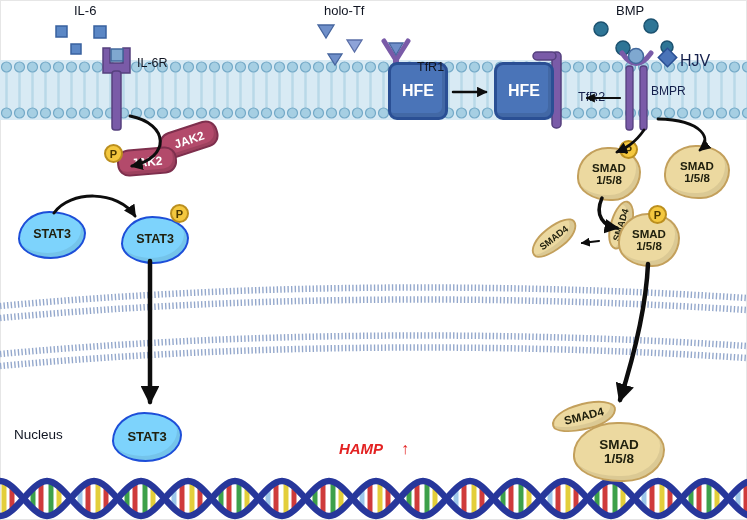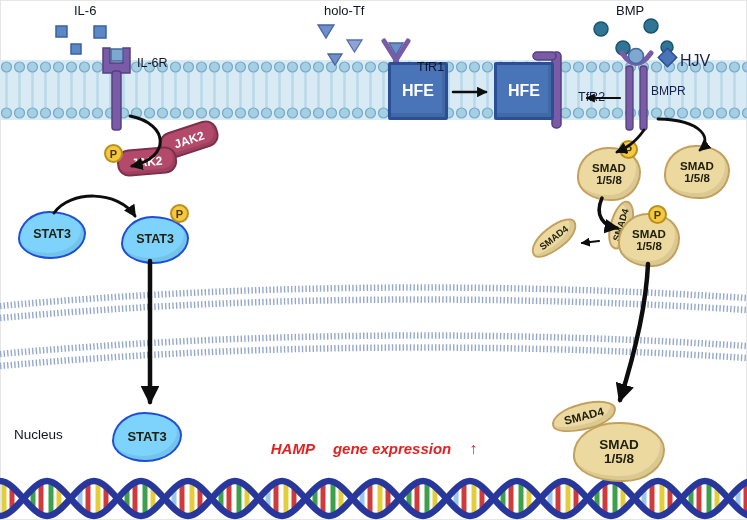--- a/index.html
+++ b/index.html
@@ -11,21 +11,21 @@
         font-weight:700;color:#20200e;text-align:center;line-height:1.05;
         box-shadow:inset -3px -4px 0 rgba(0,0,0,.07)}
   .green{background:#7dd3fc;border:2px solid #1d4ed8;border-radius:46% 54% 52% 48%/58% 46% 54% 42%}
   .tan{background:#ecd9a0;border:2px solid #c3a05c;border-radius:50% 50% 46% 54%/56% 48% 56% 44%}
   .pill{position:absolute;display:flex;align-items:center;justify-content:center;background:#b34a6b;
         border:2px solid #7e2f4d;border-radius:12px;color:#fff;font-weight:700;font-size:12px;
         box-shadow:inset -2px -3px 0 rgba(0,0,0,.12)}
   .pdot{position:absolute;width:19px;height:19px;border-radius:50%;background:#f4c83f;border:2px solid #bb8f1e;
         color:#4a3800;font-weight:700;font-size:11px;display:flex;align-items:center;justify-content:center;
         box-sizing:border-box}
-  .hfe{position:absolute;width:60px;height:58px;background:#4a74b8;border:3px solid #2a4f94;border-radius:2px;
+  .hfe{position:absolute;width:60px;height:58px;background:#4a74b8;border:3px solid #2a4f94;border-radius:9px;
        color:#fff;font-weight:700;font-size:16px;display:flex;align-items:center;justify-content:center;
        box-sizing:border-box;box-shadow:inset -3px -4px 0 rgba(0,0,0,.1)}
   .hamp{position:absolute;left:374px;top:440px;transform:translateX(-50%);display:flex;gap:18px;
         align-items:baseline;color:#e32222;font-weight:700;font-size:15px;white-space:nowrap}
   .hamp .it{font-style:italic}
 </style>
 </head>
 <body>
 
 <div id="canvas">
@@ -115,21 +115,20 @@
   <div class="lbl" style="left:324px;top:3px">holo-Tf</div>
   <div class="lbl" style="left:417px;top:60px;font-size:12.5px">TfR1</div>
   <div class="lbl" style="left:578px;top:90px;font-size:12.5px;color:#16214d">TfR2</div>
   <div class="lbl" style="left:616px;top:3px">BMP</div>
   <div class="lbl" style="left:680px;top:52px;font-size:16px;color:#16214d">HJV</div>
   <div class="lbl" style="left:651px;top:84px;font-size:12px;color:#16214d">BMPR</div>
   <div class="lbl" style="left:14px;top:427px;font-size:13.5px">Nucleus</div>
 
   <div class="hamp">
     <span class="it">HAMP</span>
-    <span class="it">gene expression</span>
     <span style="font-size:16px">↑</span>
   </div>
 
   <div class="pill" style="left:159px;top:126px;width:56px;height:23px;transform:rotate(-18deg)">
     <span>JAK2</span>
   </div>
   <div class="pill" style="left:117px;top:148px;width:56px;height:23px;transform:rotate(-5deg)">
     <span>JAK2</span>
   </div>
 

